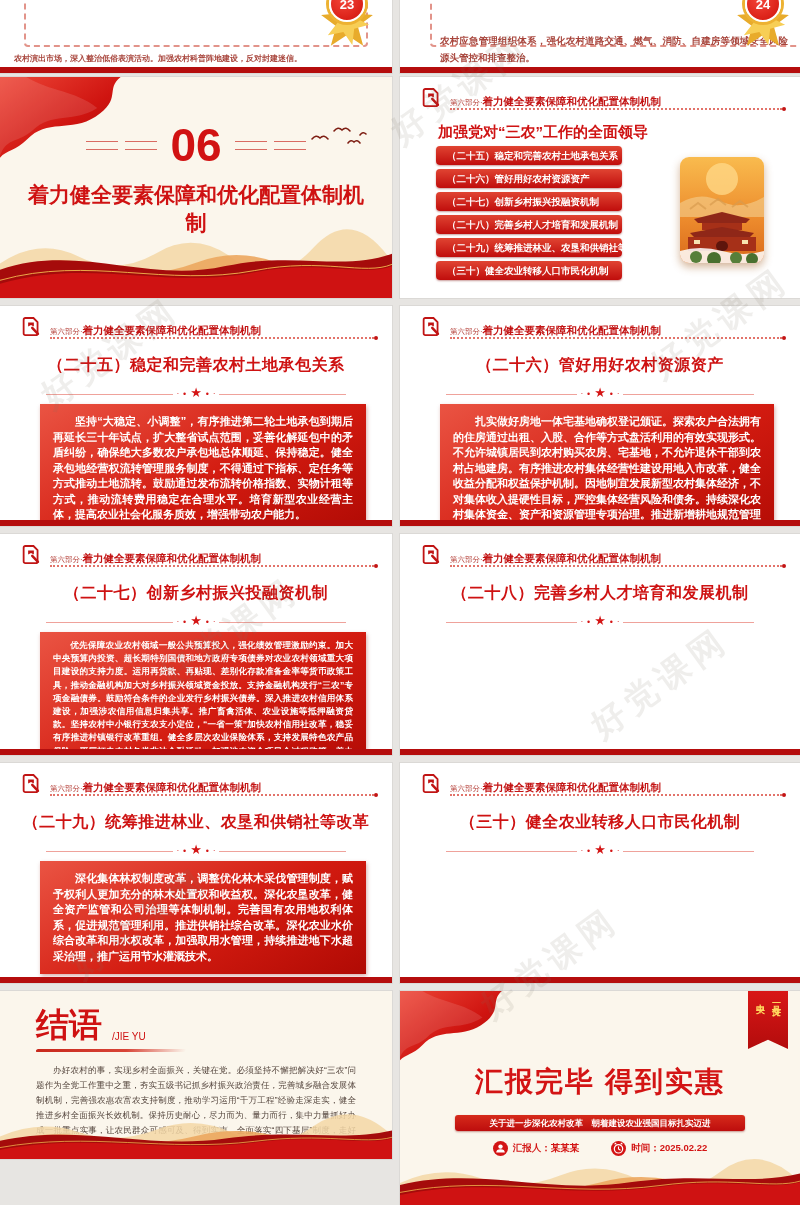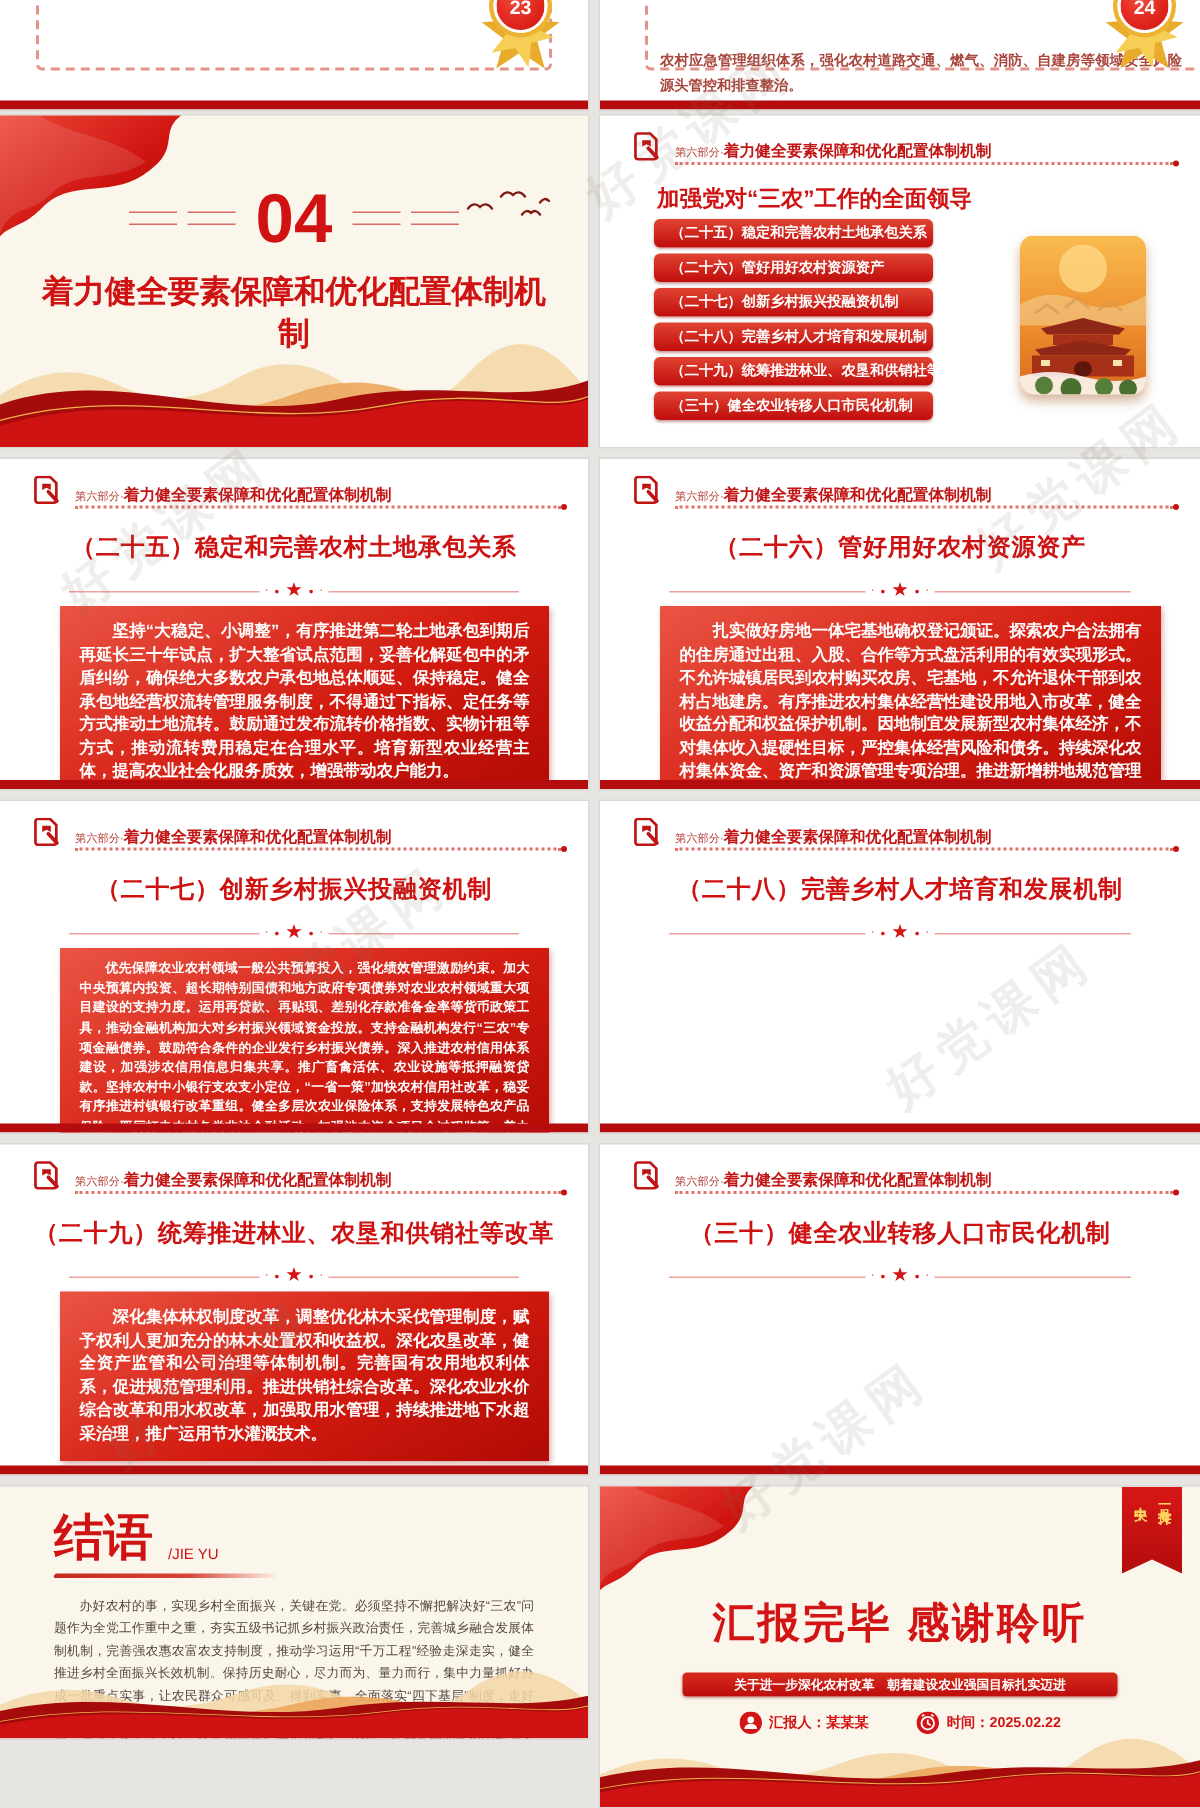--- a/index.html
+++ b/index.html
@@ -145,20 +145,21 @@
 <div class="wm" style="left:380px;top:66px">好党课网</div>
 <div class="wm" style="left:30px;top:330px">好党课网</div>
 <div class="wm" style="left:640px;top:300px">好党课网</div>
 <div class="wm" style="left:150px;top:610px">好党课网</div>
 <div class="wm" style="left:580px;top:660px">好党课网</div>
 <div class="wm" style="left:60px;top:900px">好党课网</div>
 <div class="wm" style="left:470px;top:940px">好党课网</div>
 
 <section class="slide" style="left:0;top:0;width:392px;height:73px">
   <div class="dash-box"></div>
+  <p class="dash-text t-sm">农村演出市场，深入整治低俗表演活动。加强农村科普阵地建设，反对封建迷信。</p>
   <div class="medal" style="right:16px">
     <div class="burst"></div>
     <div class="burst2"></div>
     <div class="circle">23</div>
   </div>
   <div class="bar"></div>
 </section>
 
 <section class="slide" style="left:400px;top:0;width:400px;height:73px">
   <div class="dash-box" style="left:30px;right:-10px"></div>
@@ -179,21 +180,21 @@
     <g stroke="#7d1d12" stroke-width="1.6" fill="none" stroke-linecap="round">
       <path d="M2 14 Q6 9 10 13 Q14 9 18 14"></path>
       <path d="M24 6 Q28 1 32 5 Q36 1 40 6"></path>
       <path d="M38 18 Q41 14 44 17 Q47 14 50 18"></path>
       <path d="M50 10 Q53 6 56 9"></path>
     </g>
   </svg>
   <div class="num-row">
     <span class="hseg"></span>
       <span class="hseg"></span>
-    <span class="big-num">04</span>
+    <span class="big-num">06</span>
     <span class="hseg"></span>
       <span class="hseg"></span>
   </div>
   <h1 class="div-title">着力健全要素保障和优化配置体制机制</h1>
   <svg class="deco-bottom" style="height:80px;bottom:6px" width="392" height="80">
       <use href="#mtn" width="392" height="80"></use>
     </svg>
   <svg class="deco-bottom" style="height:62px" width="392" height="62">
       <use href="#wave" width="392" height="62"></use>
     </svg>
@@ -405,21 +406,21 @@
 </section>
 
 <section class="slide cream" style="left:400px;top:991px;width:400px;height:214px">
   <svg class="flag" width="150" height="84">
       <use href="#flagsym"></use>
     </svg>
   <div class="corner">
     <span>中央</span>
     <span>一号文件</span>
   </div>
-  <h1 class="end-title">汇报完毕 感谢聆听</h1>
+  <h1 class="end-title">汇报完毕 得到实惠</h1>
   <div class="end-banner">关于进一步深化农村改革　朝着建设农业强国目标扎实迈进</div>
   <div class="end-info">
     <span class="end-item">
       <svg width="15" height="15" viewBox="0 0 15 15">
         <circle cx="7.5" cy="7.5" r="7.5" fill="#d31414"></circle>
         <circle cx="7.5" cy="5.6" r="2.2" fill="#fff"></circle>
         <path d="M3.2 11.6 a4.3 3.4 0 0 1 8.6 0 z" fill="#fff"></path>
       </svg>
       <span>汇报人：某某某</span>
     </span>

